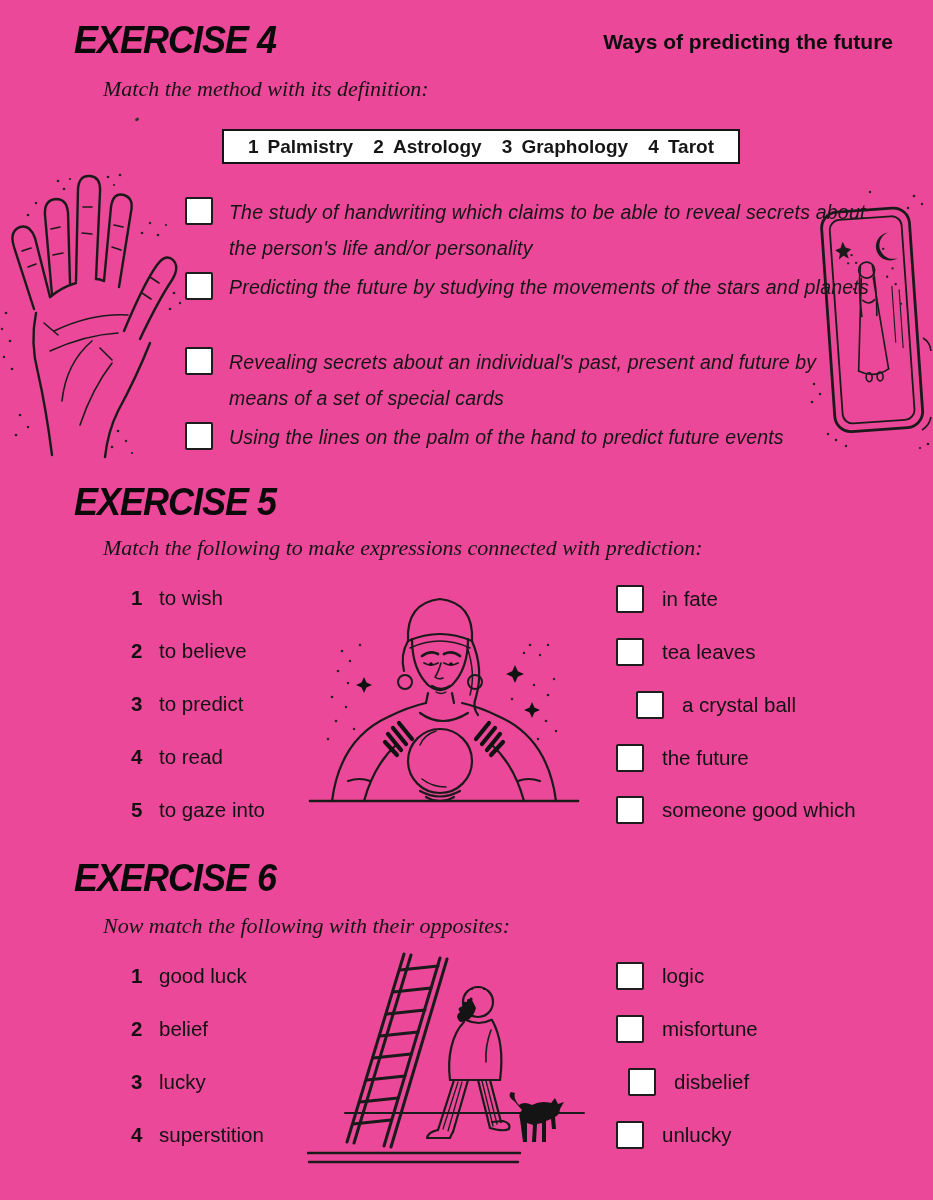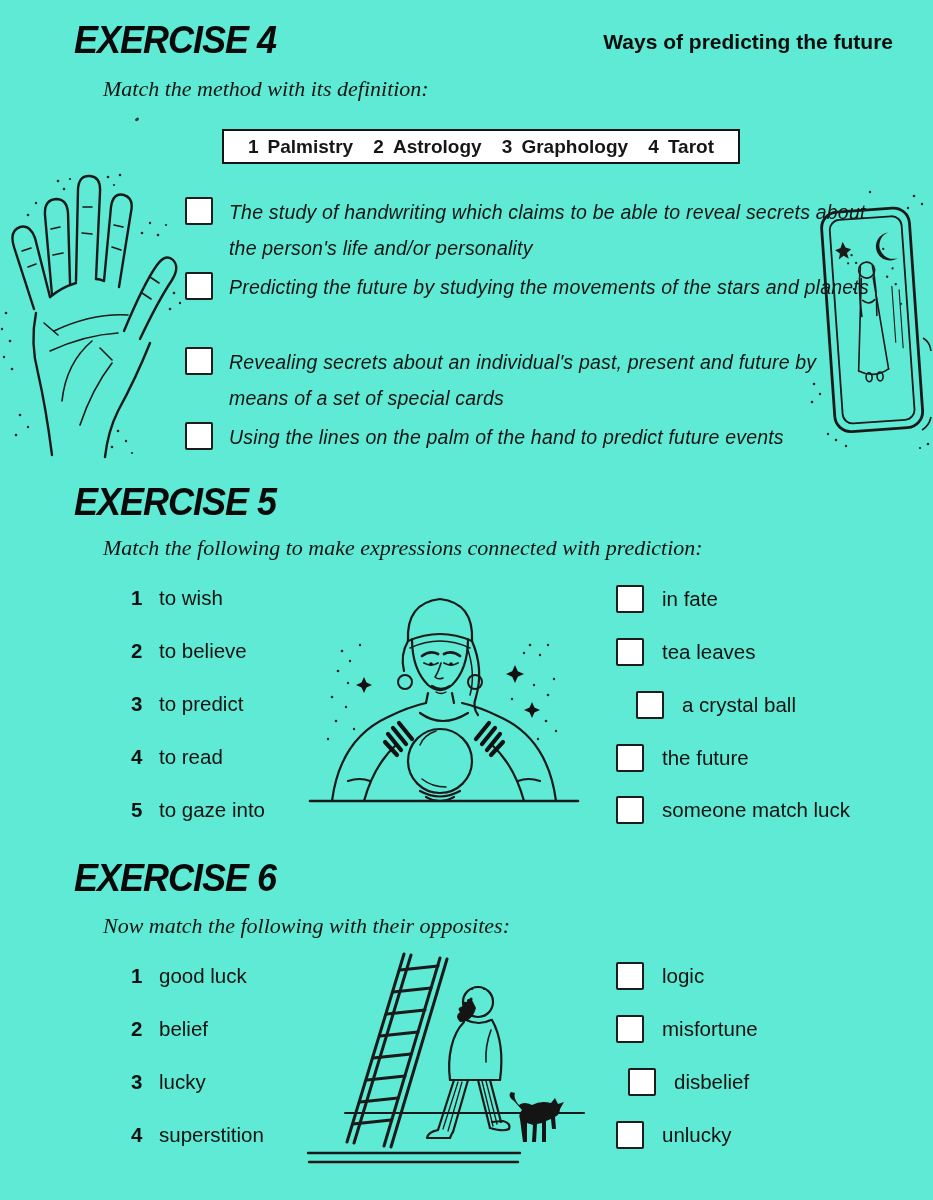--- a/index.html
+++ b/index.html
@@ -1,16 +1,16 @@
 <!DOCTYPE html>
 <html><head>
 <meta charset="utf-8">
 <style>
   html,body{margin:0;padding:0;background:#e8e8e8;}
-  .page{position:relative;width:933px;height:1200px;background:#5eead4;margin:0 auto;
+  .page{position:relative;width:933px;height:1200px;background:#ec4899;margin:0 auto;
         font-family:"Liberation Sans",sans-serif;color:#161616;overflow:hidden;}
   .abs{position:absolute;}
   .h-ex{font-weight:bold;font-style:italic;font-size:36px;letter-spacing:-1px;color:#0a0a0a;
         transform:scale(1.0,1.06);transform-origin:left top;white-space:nowrap;}
   .topic{font-weight:bold;font-size:21px;color:#0d0d0d;white-space:nowrap;}
   .instr{font-family:"Liberation Serif",serif;font-style:italic;font-size:22px;color:#141414;white-space:nowrap;}
   .methods-box{box-sizing:border-box;border:2.5px solid #141414;display:flex;align-items:center;
         justify-content:space-between;padding:0 24px;font-weight:bold;font-size:19px;background:#fff;}
   .method{display:flex;gap:9px;white-space:nowrap;}
   .cb{width:24px;height:24px;border:2.5px solid #1d1d1d;background:#fff;border-radius:2px;flex:none;}
@@ -216,21 +216,21 @@
   <div class="abs cbrow" style="left:636px;top:691px;">
       <div class="cb"></div>
       <span>a crystal ball</span>
     </div>
   <div class="abs cbrow" style="left:616px;top:744px;">
       <div class="cb"></div>
       <span>the future</span>
     </div>
   <div class="abs cbrow" style="left:616px;top:796px;">
       <div class="cb"></div>
-      <span>someone match luck</span>
+      <span>someone good which</span>
     </div>
 
   <svg class="abs" style="left:302px;top:589px;" width="284" height="240" viewBox="0 0 284 240">
     <g stroke="#1a1a1a" stroke-width="2.2" fill="none" stroke-linecap="round" stroke-linejoin="round">
       <path d="M8,212 L276,212" stroke-width="2.6"></path>
       <path d="M30,212 Q38,150 86,128 Q106,118 124,114"></path>
       <path d="M254,212 Q246,150 198,128 Q178,118 160,114"></path>
       <path d="M118,124 Q140,140 166,124"></path>
       <path d="M62,212 Q72,176 94,156"></path>
       <path d="M222,212 Q212,176 190,156"></path>

